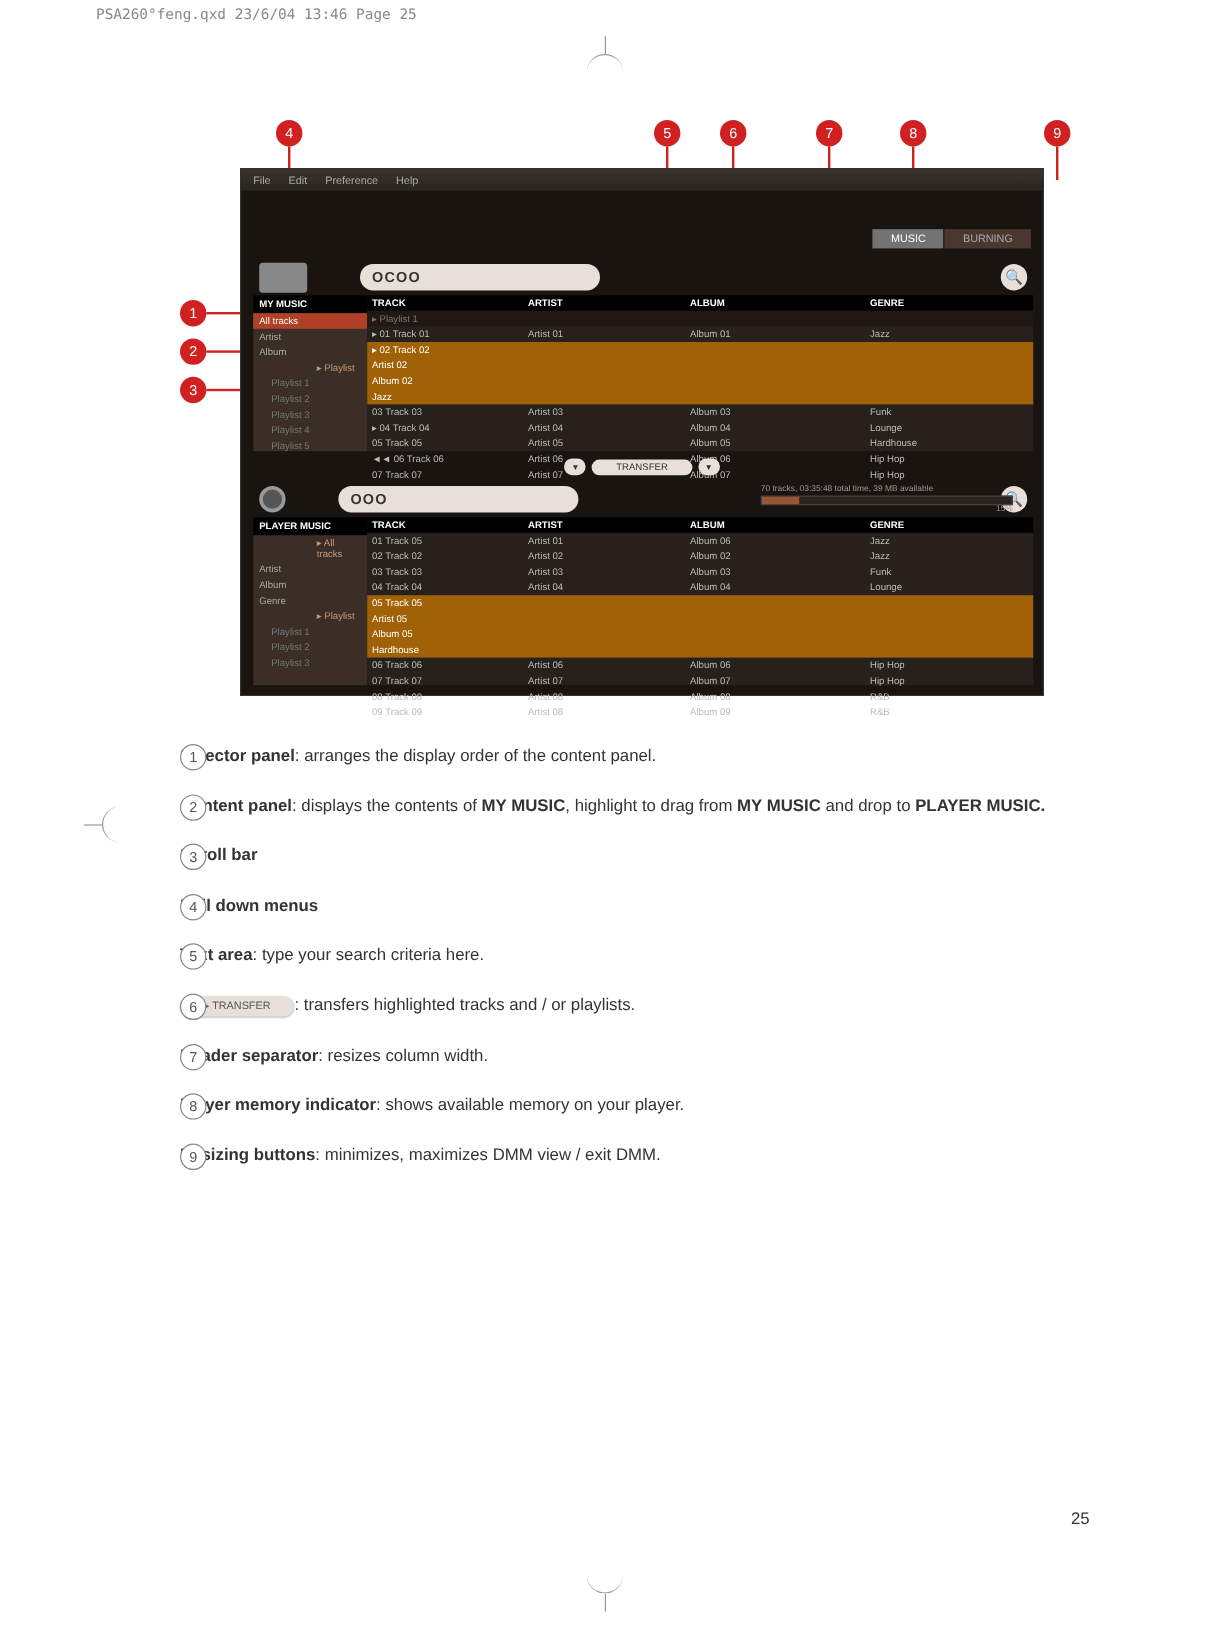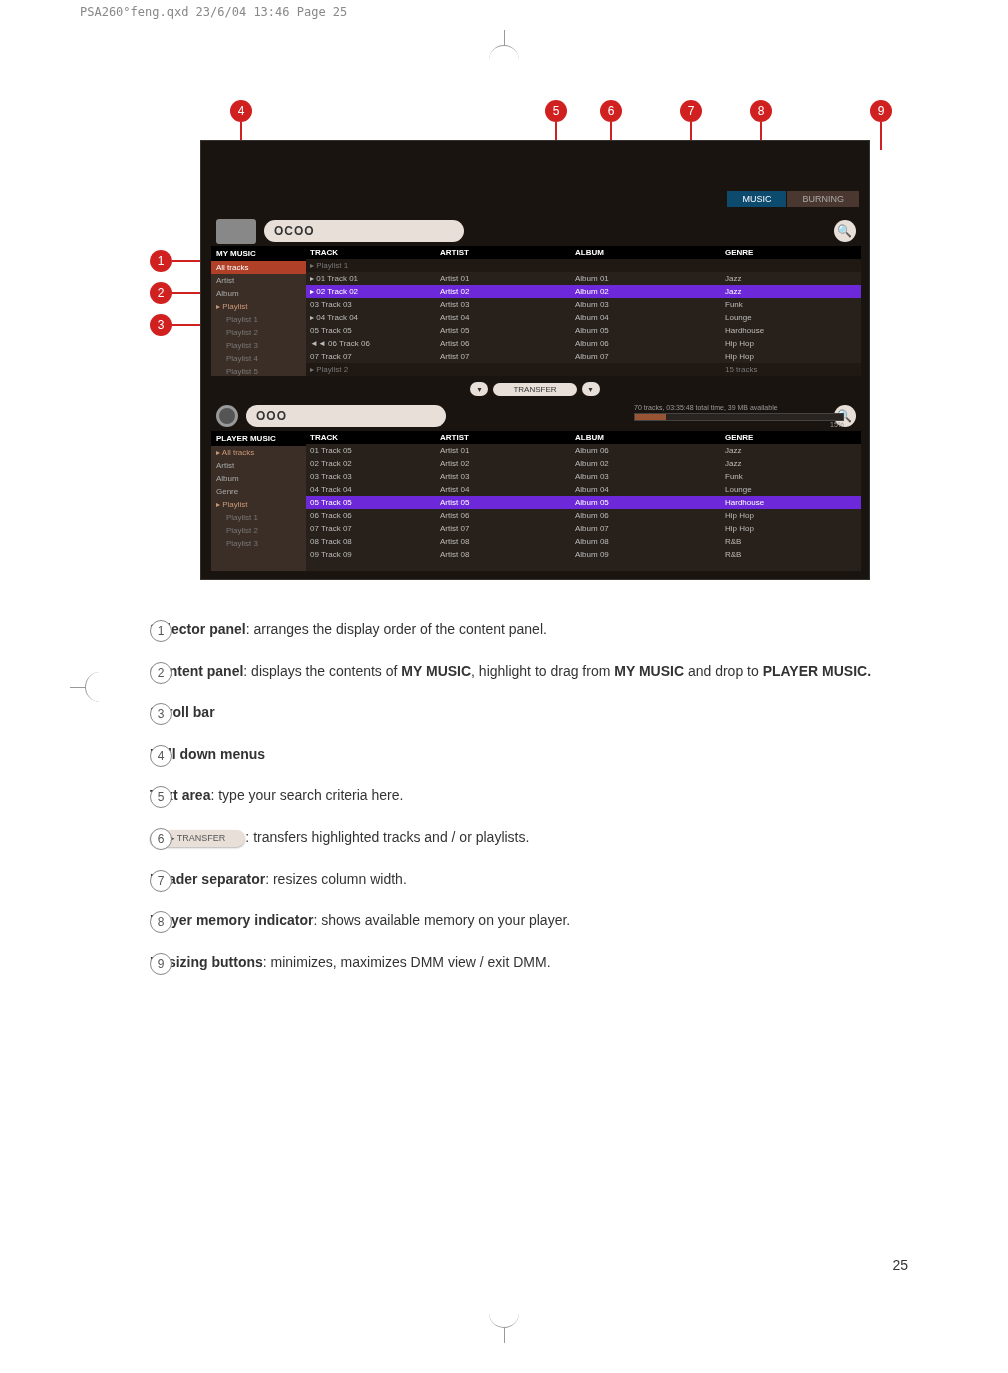--- a/index.html
+++ b/index.html
@@ -164,21 +164,21 @@
       right: 10px;
       top: 50px;
       display: flex;
       gap: 1px;
     }
     .tab {
       padding: 3px 15px;
       font-size: 9px;
       color: #fff;
     }
-    .tab.active { background: #0c4a6e; }
+    .tab.active { background: #737373; }
     .tab.inactive { background: #4a3830; color: #aaa; }
     .track-count {
       position: absolute;
       right: 30px;
       top: 82px;
       font-size: 8px;
       color: #aaa;
     }
     .panel {
       position: absolute;
@@ -208,20 +208,21 @@
       flex: 0 0 200px;
       height: 22px;
       background: #e8e0d8;
       border-radius: 11px;
       border: none;
       padding: 0 10px;
       font-size: 12px;
       color: #333;
       letter-spacing: 1px;
       font-weight: bold;
+      margin-left: 36px;
     }
     .mag-icon {
       width: 22px;
       height: 22px;
       background: #e8e0d8;
       border-radius: 50%;
       display: flex;
       align-items: center;
       justify-content: center;
       font-size: 12px;
@@ -271,41 +272,41 @@
       padding: 3px 5px;
     }
     .sidebar-items {
       font-size: 8px;
       color: #aaa;
     }
     .sidebar-item {
       padding: 2px 5px;
     }
     .sidebar-item.highlighted { background: #b04028; color: #fff; }
-    .sidebar-item.sel { color: #c97; }
+    .sidebar-item.sel { color: #c97; margin-left: 48px; }
     .sidebar-item.sub { padding-left: 15px; color: #777; }
     .tracks-panel {
       flex: 1;
       background: #28201a;
     }
     .tracks-header {
       display: flex;
       background: #000;
       color: #fff;
       font-size: 8px;
       font-weight: bold;
     }
     .th, .td { padding: 2px 4px; }
     .col-track { width: 130px; }
     .col-artist { width: 135px; }
     .col-album { width: 150px; }
     .col-genre { width: 120px; }
     .tracks-body { font-size: 8px; color: #bbb; }
     .track-row { display: flex; }
-    .track-row.highlighted { background: #6d28d9; color: #fff; }
+    .track-row.highlighted { background: #a16207; color: #fff; flex-direction: column; }
     .track-row.sub-hl { color: #777; background: #201812;}
     .transfer-row {
       position: absolute;
       top: 238px;
       left: 0;
       right: 0;
       height: 20px;
       display: flex;
       align-items: center;
       justify-content: center;
@@ -425,20 +426,26 @@
     <div class="callout-line-v" style="top:22px;left:730px;height:28px"></div>
 
     <div class="callout red" style="top:150px;left:0">1</div>
     <div class="callout-line" style="top:160px;left:22px;width:45px"></div>
     <div class="callout red" style="top:182px;left:0">2</div>
     <div class="callout-line" style="top:192px;left:22px;width:145px"></div>
     <div class="callout red" style="top:214px;left:0">3</div>
     <div class="callout-line" style="top:224px;left:22px;width:135px"></div>
 
     <div class="screenshot">
+      <div class="menu-bar">
+        <span>File</span>
+        <span>Edit</span>
+        <span>Preference</span>
+        <span>Help</span>
+      </div>
       <div class="top-right-tabs">
         <div class="tab active">MUSIC</div>
         <div class="tab inactive">BURNING</div>
       </div>
       <div class="track-count">1053 tracks</div>
 
       <div class="panel panel-top">
         <div class="search-row">
           <div class="monitor-icon"></div>
           <input class="search-input" value="OCOO" style="">

